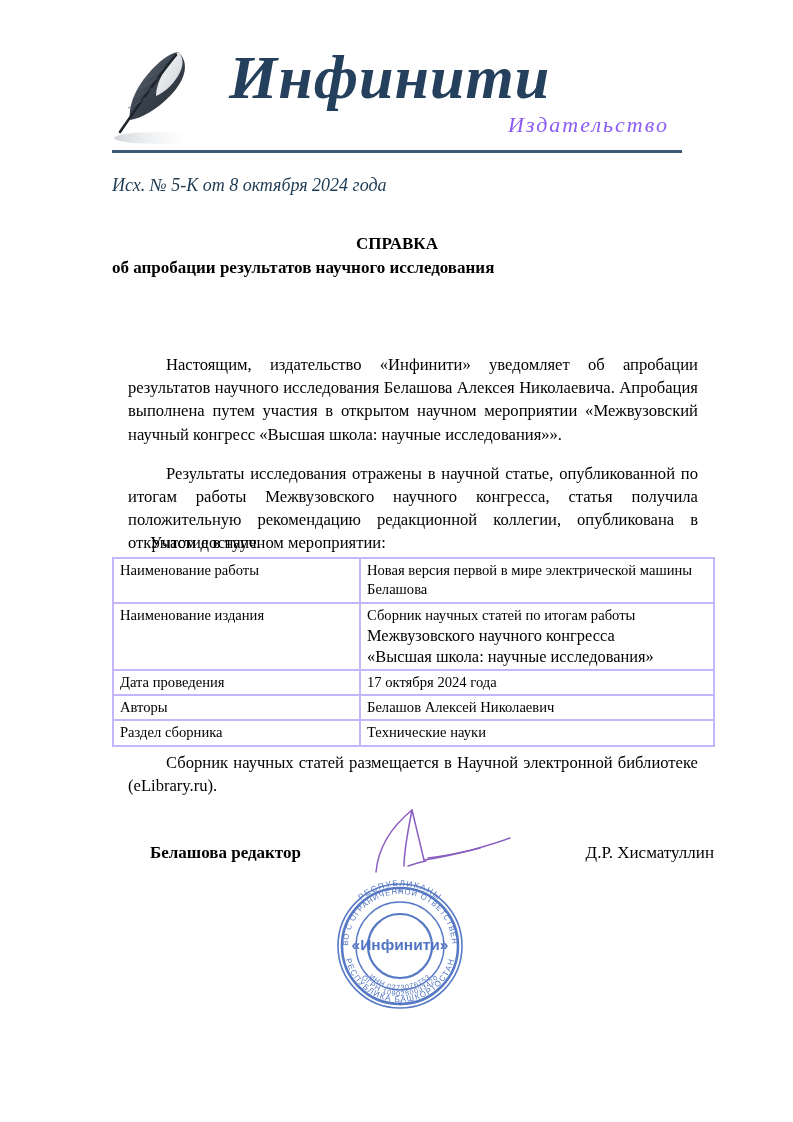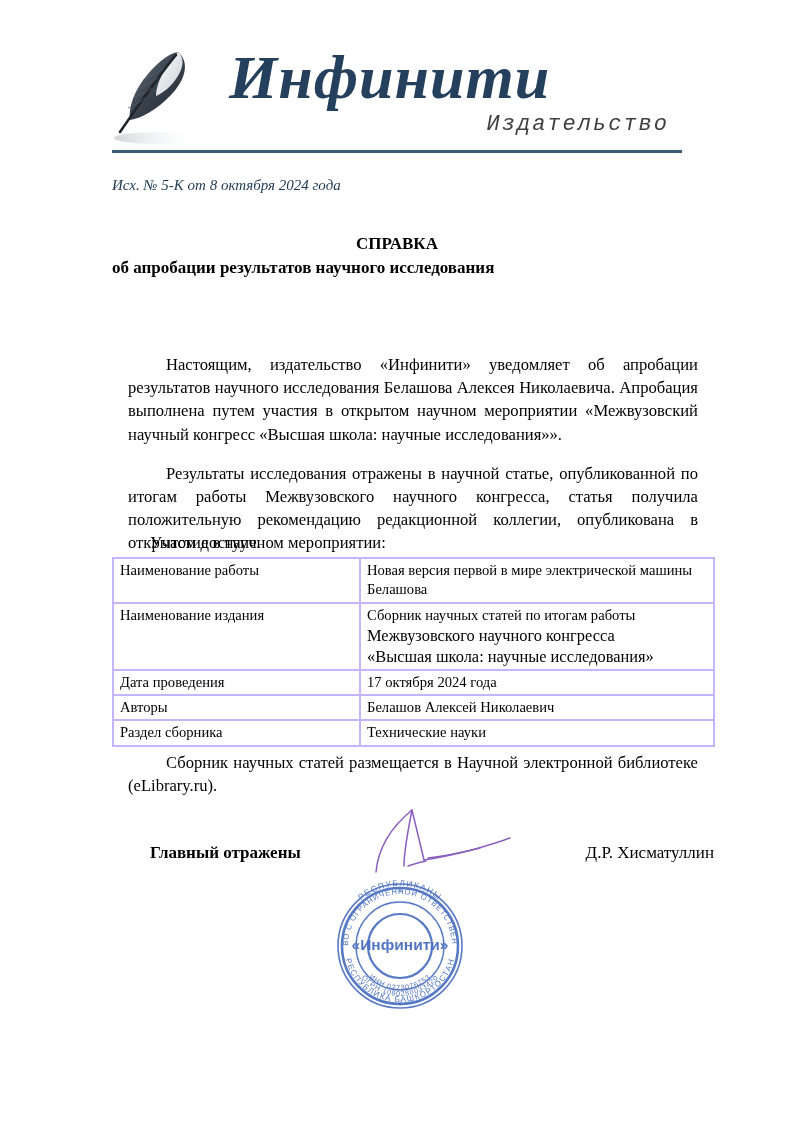--- a/index.html
+++ b/index.html
@@ -60,25 +60,25 @@
     font-size: 62px;
     line-height: 70px;
     letter-spacing: 1px;
     color: #24405c;
     white-space: nowrap;
   }
   .brand-sub {
     position: absolute;
     right: 20px;
     top: 74px;
-    font-family: Liberation Mono, monospace;
+    font-family: Liberation Serif, serif;
     font-style: italic;
     font-size: 22px;
     letter-spacing: 2px;
-    color: #404040;
+    color: #8b5cf6;
     white-space: nowrap;
   }
   .head-rule {
     position: absolute;
     left: 112px;
     top: 150px;
     width: 570px;
     height: 3px;
     background: #3d5a74;
   }
@@ -88,21 +88,21 @@
     top: 154px;
     font-size: 15.5px;
     line-height: 20px;
     color: #2c4a63;
     white-space: nowrap;
   }
   .head-line2 {
     position: absolute;
     left: 112px;
     top: 175px;
-    font-size: 15px;
+    font-size: 18px;
     font-style: italic;
     line-height: 20px;
     color: #1d3a52;
     white-space: nowrap;
   }
 
   
   .doc-title {
     position: absolute;
     left: 112px;
@@ -321,21 +321,21 @@
         <path d="M8 72 C10 50 22 28 44 10 C40 30 36 50 36 66"></path>
         <path d="M44 10 C48 26 52 44 56 60"></path>
         <path d="M56 60 C70 58 88 54 104 50 C118 46 132 42 142 38"></path>
         <path d="M40 66 C46 64 52 62 58 61"></path>
         <path d="M60 58 C78 56 96 52 112 48"></path>
       </g>
     </svg>
   </div>
 
   <div class="sig-row">
-    <span class="sig-role">Главный отражены</span>
+    <span class="sig-role">Белашова редактор</span>
     <span class="sig-name">Д.Р. Хисматуллин</span>
   </div>
 
   <div class="stamp">
     <svg viewBox="0 0 156 156" width="156" height="156" aria-hidden="true">
       <defs>
         <path id="arcOuterTop" d="M 18 78 A 60 60 0 0 1 138 78"></path>
         <path id="arcOuterBottom" d="M 22 78 A 56 56 0 0 0 134 78"></path>
         <path id="arcMidTop" d="M 26 78 A 52 52 0 0 1 130 78"></path>
         <path id="arcInnerBottomA" d="M 34 78 A 44 44 0 0 0 122 78"></path>

